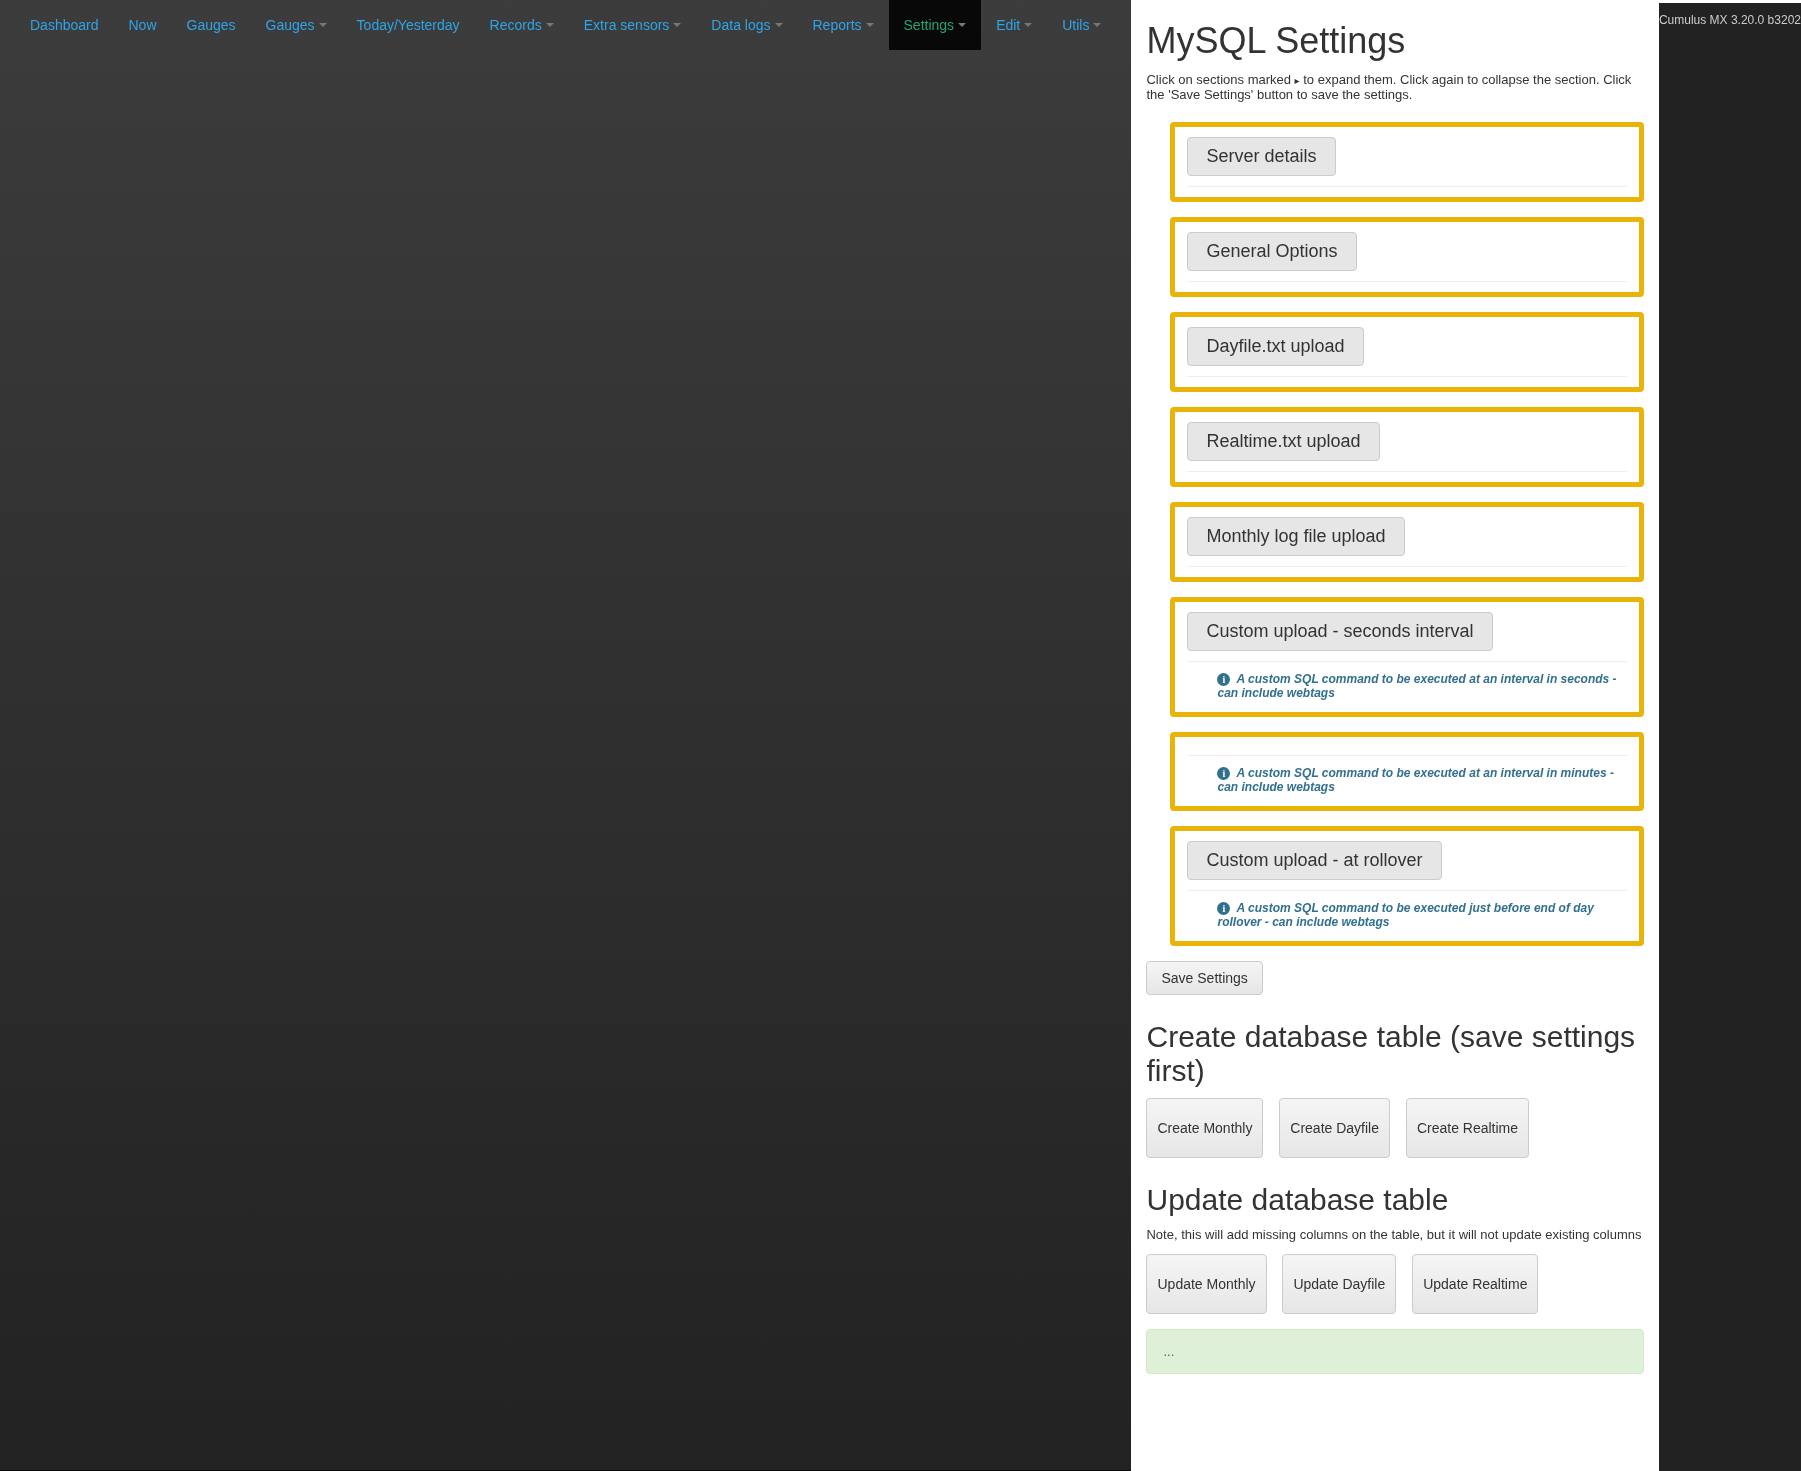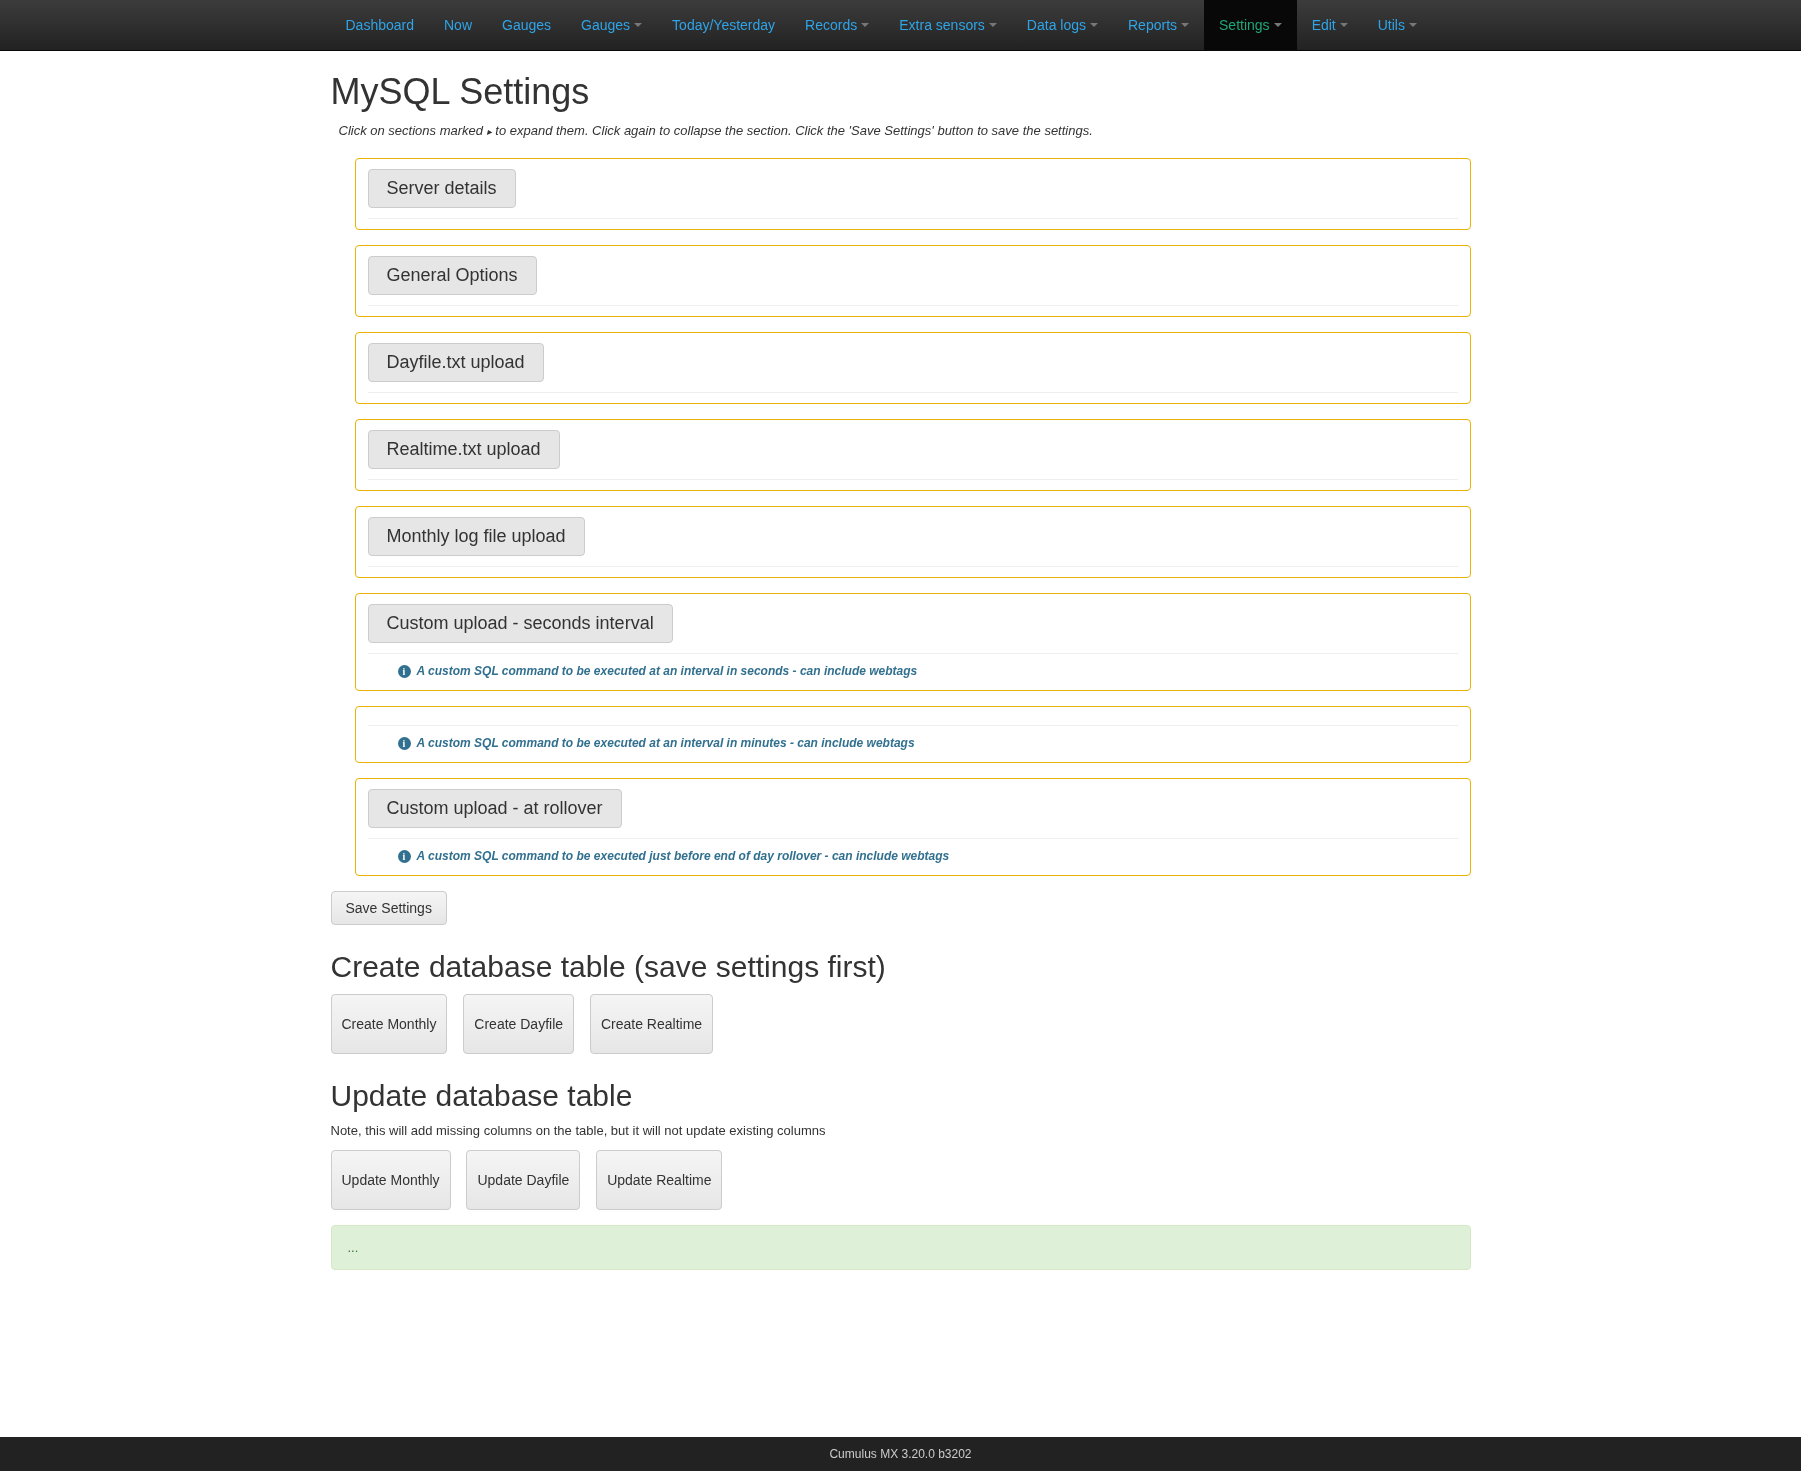--- a/index.html
+++ b/index.html
@@ -59,29 +59,28 @@
   }
   h1.page-title {
     font-size: 36px;
     font-weight: 500;
     margin: 20px 0 10px;
     color: #333;
   }
   p.help {
     font-size: 13px;
     color: #333;
-    margin: 0 8px 20px;
-    font-style: italic;
+    margin: 0 0 20px;
   }
   .tri {
     font-size: 10px;
     vertical-align: middle;
   }
   .panel {
-    border: 1px solid #eab308;
+    border: 5px solid #eab308;
     border-radius: 4px;
     padding: 10px 12px;
     margin: 0 0 15px 24px;
     background: #fff;
   }
   .legend {
     display: inline-block;
     background: #e6e6e6;
     border: 1px solid #ccc;
     border-radius: 4px;
@@ -156,21 +155,21 @@
   }
   .footer {
     background: #222;
     color: #ccc;
     text-align: center;
     font-size: 12px;
     padding: 10px 0;
     margin-top: 3px;
   }
   
-  .page-wrap { min-height: 100vh; display: flex; flex-direction: column; }
+  .page-wrap { min-height: 100vh; display: flex; flex-direction: row; }
   .content-area { flex: 1; }
 </style>
 </head>
 <body>
 
 <div class="page-wrap">
 
   <div class="navbar">
     <div class="navbar-inner">
       <ul class="nav" id="nav-list">

